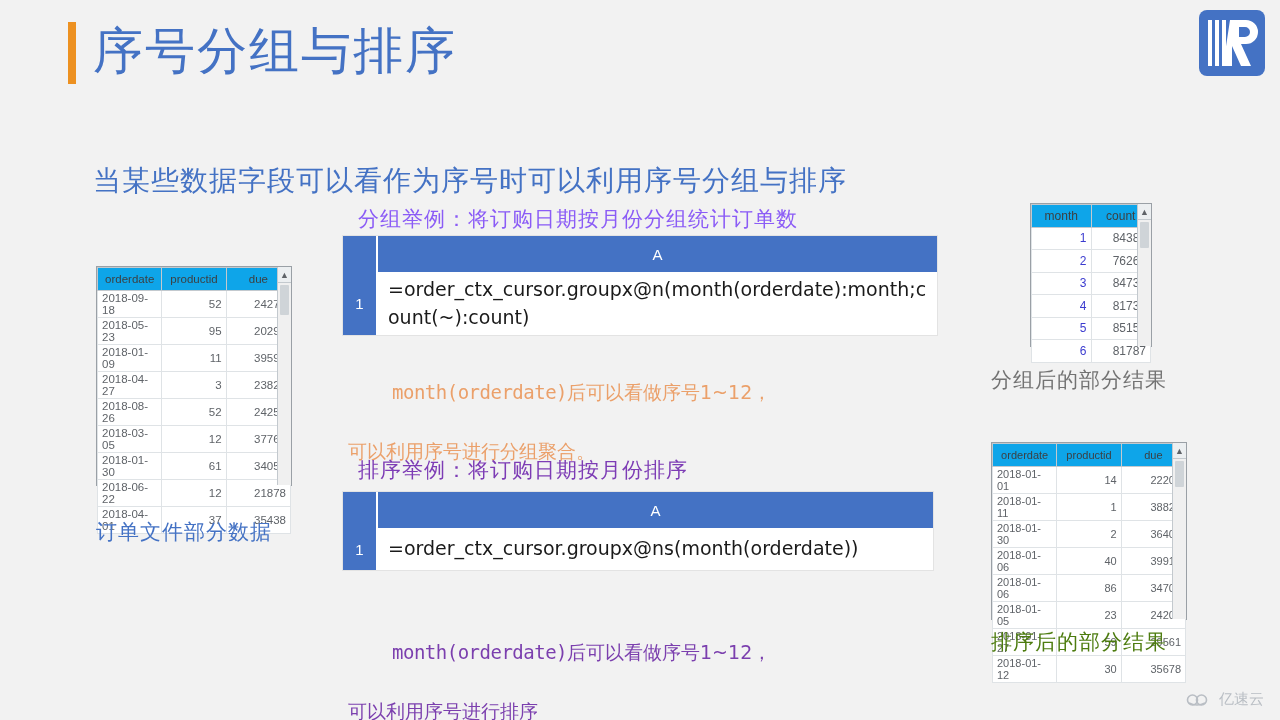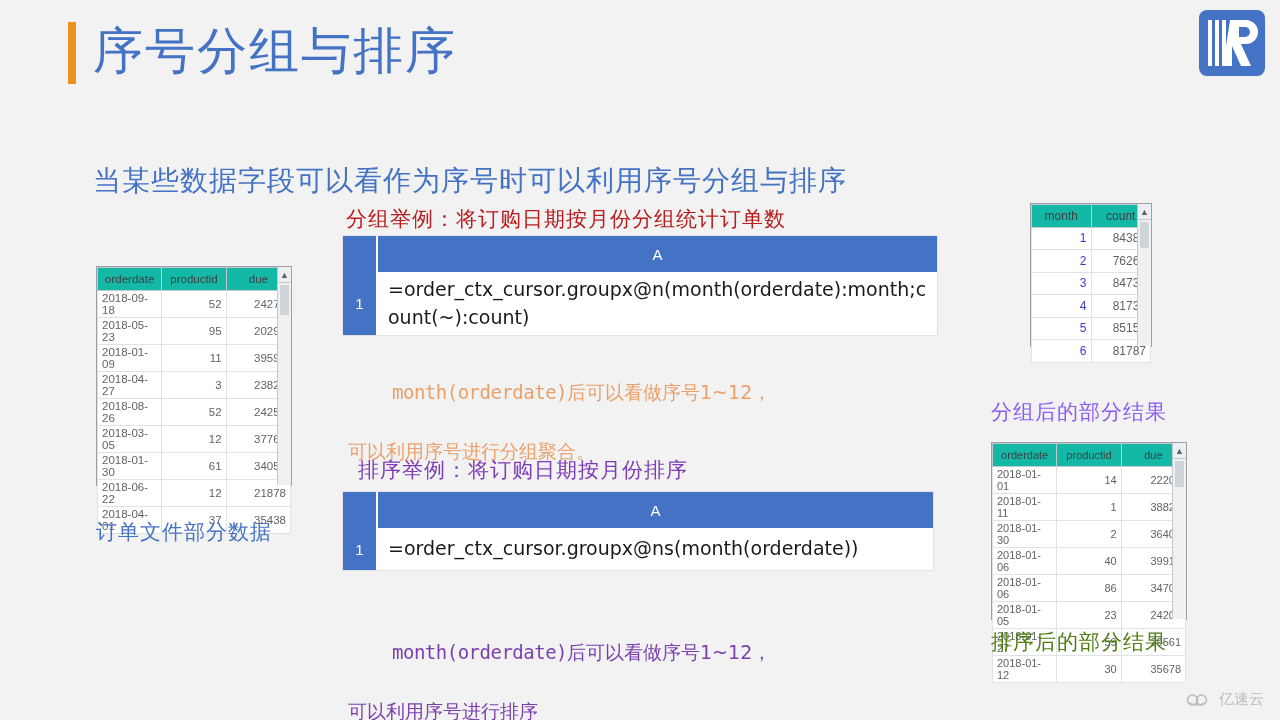--- a/index.html
+++ b/index.html
@@ -18,21 +18,21 @@
   .subtitle{position:absolute;left:93px;top:126px;font-size:28px;color:#4472c4;letter-spacing:1px;
          font-family:"DejaVu Sans","Liberation Sans",sans-serif;white-space:nowrap;margin-top:36px;}
 
   
   .logo{position:absolute;left:1199px;top:10px;width:66px;height:66px;}
 
   
   .grid{position:absolute;background:#ffffff;border:1px solid #9aa0a6;box-sizing:border-box;
         font-family:"Liberation Sans","DejaVu Sans",sans-serif;}
   .grid table{border-collapse:collapse;width:100%;table-layout:fixed;}
-  .grid th{background:#14b8a6;border:1px solid #c3c9ce;font-weight:normal;color:#3c4043;
+  .grid th{background:#0ea5e9;border:1px solid #c3c9ce;font-weight:normal;color:#3c4043;
            text-align:center;padding:1px 3px;}
   .grid td{border:1px solid #dfe3e6;color:#5f6368;padding:1px 4px;background:#fff;}
   .grid td.num{text-align:right;}
   .grid td.blue{color:#3b3bcf;text-align:right;}
   .scrollbar{position:absolute;top:0;right:0;bottom:0;width:14px;background:#f0f0f0;
              border-left:1px solid #c3c9ce;box-sizing:border-box;}
   .scrollbar .arrow{height:15px;border-bottom:1px solid #c3c9ce;background:#eceff1;
                     display:flex;align-items:center;justify-content:center;font-size:9px;color:#5f6368;}
   .scrollbar .thumb{position:absolute;left:2px;right:2px;background:#cfd4d8;border-radius:1px;}
 
@@ -45,27 +45,27 @@
   #group-grid th,#group-grid td{font-size:12px;height:19.5px;}
 
   
   #sort-grid{left:991px;top:442px;width:196px;height:178px;}
   #sort-grid th,#sort-grid td{font-size:11px;height:19.5px;}
 
   
   .caption{position:absolute;font-size:21px;letter-spacing:1px;white-space:nowrap;
            font-family:"DejaVu Sans","Liberation Sans",sans-serif;}
   #cap-left{left:96px;top:518px;color:#4472c4;}
-  #cap-group{left:991px;top:398px;color:#8b5cf6;}
+  #cap-group{left:991px;top:366px;color:#737373;}
   #cap-sort{left:991px;top:628px;color:#4d7c0f;}
 
   
   .section-head{position:absolute;font-size:21px;letter-spacing:1px;white-space:nowrap;
                 font-family:"DejaVu Sans","Liberation Sans",sans-serif;}
-  #head-group{left:346px;top:205px;color:#b91c1c;}
+  #head-group{left:358px;top:205px;color:#8b5cf6;}
   #head-sort{left:358px;top:456px;color:#7d3cb5;}
 
   
   .code-block{position:absolute;background:#ffffff;box-shadow:0 0 0 1px #e3e3e3;}
   .code-head{display:flex;height:36px;}
   .code-head .corner{width:33px;background:#4472c4;}
   .code-head .colA{flex:1;background:#4472c4;color:#ffffff;display:flex;align-items:center;
                    justify-content:center;font-size:15px;margin-left:2px;}
   .code-row{display:flex;min-height:42px;background:#ffffff;}
   .code-row .rownum{width:33px;background:#4472c4;color:#ffffff;display:flex;align-items:center;

